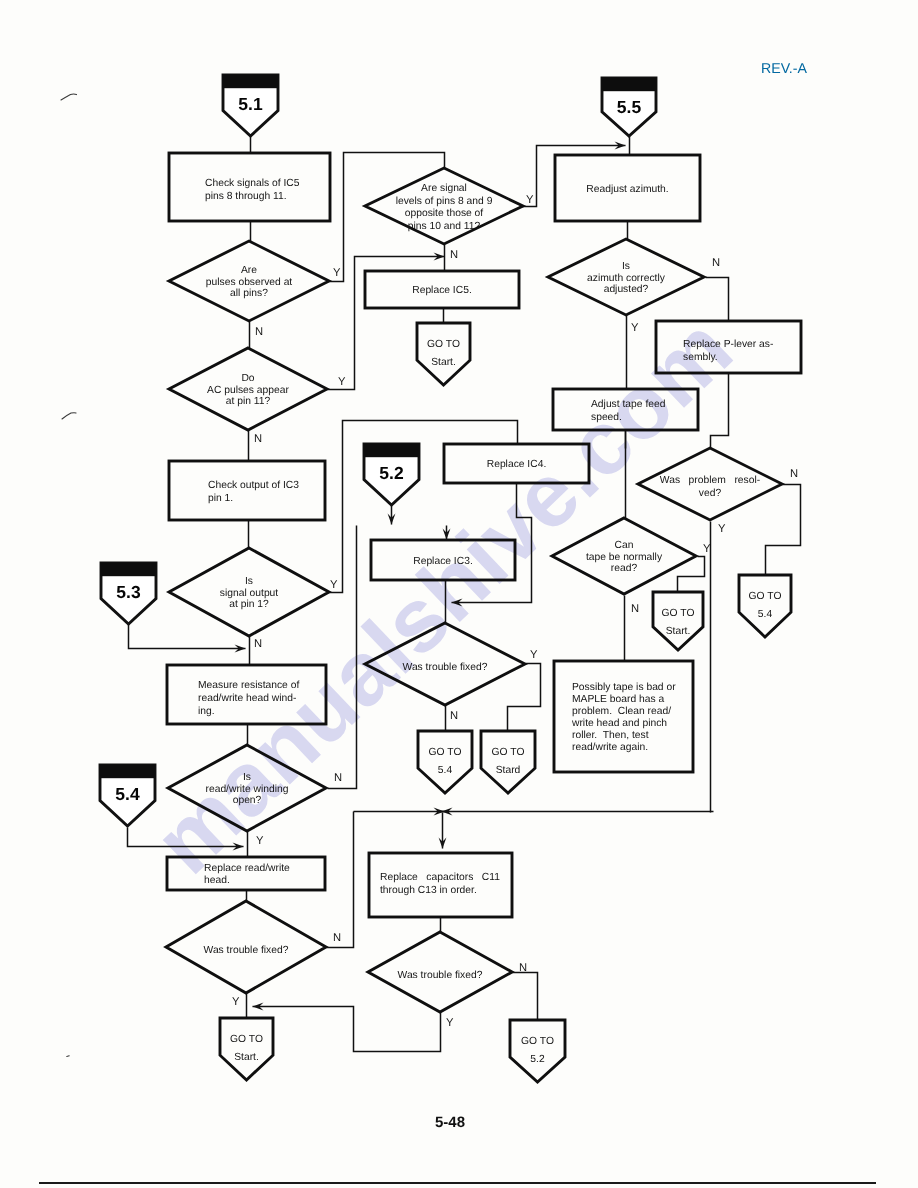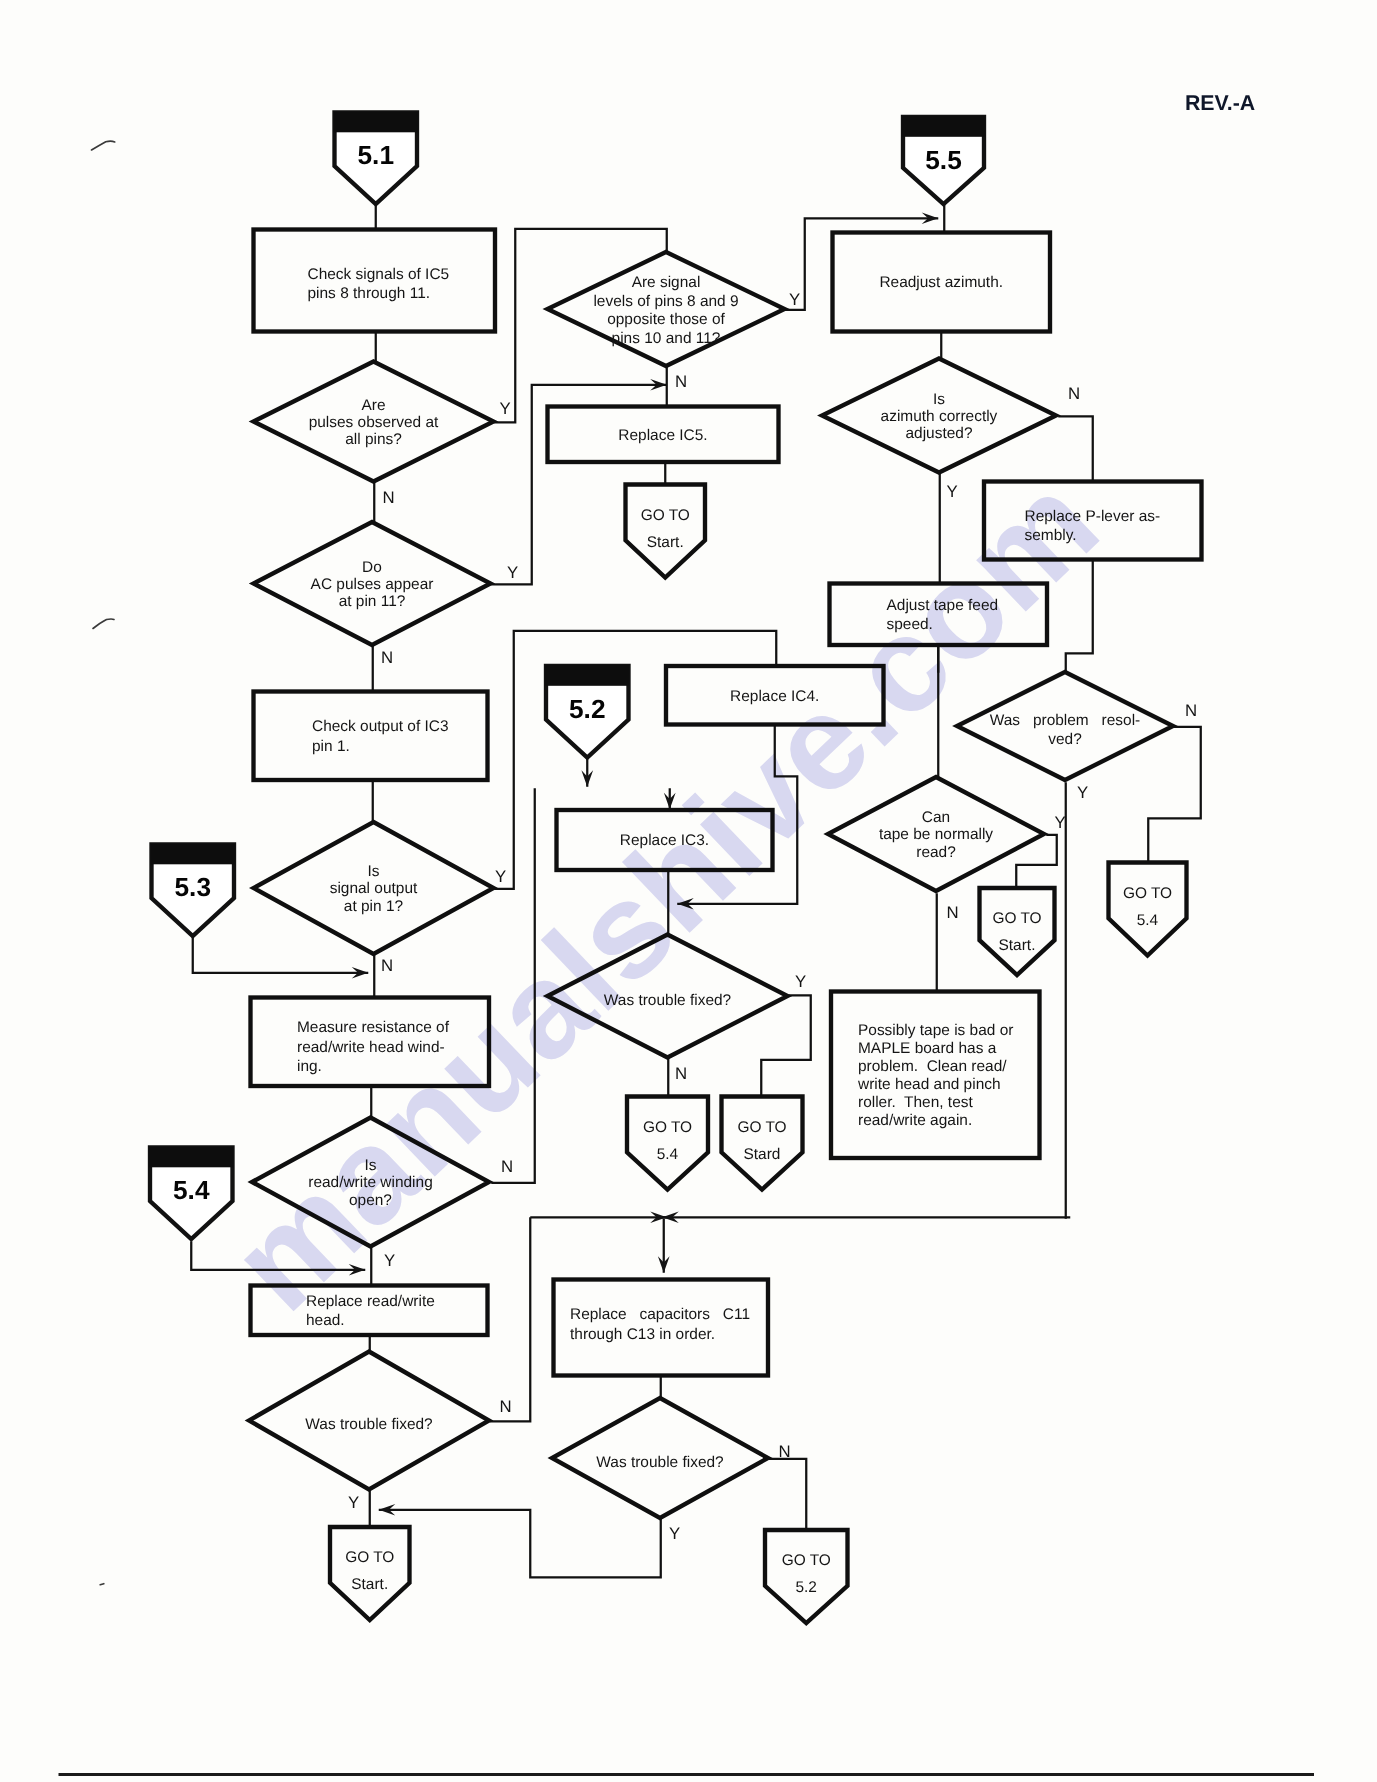--- a/index.html
+++ b/index.html
@@ -6,21 +6,21 @@
 html,body{margin:0;padding:0;background:#ffffff;}
 body{width:918px;height:1188px;overflow:hidden;font-family:"Liberation Sans",sans-serif;}
 #sheet{position:relative;width:918px;height:1188px;background:#fdfdfb;}
 #chart{position:absolute;left:0;top:0;display:block;z-index:2;}
 text{font-family:"Liberation Sans",sans-serif;fill:#151515;-webkit-font-smoothing:antialiased;}
 body{-webkit-font-smoothing:antialiased;text-rendering:geometricPrecision;}
 .t{font-size:10.3px;white-space:pre;}
 .lbl{font-size:11.2px;}
 .conn{font-size:17.5px;font-weight:bold;fill:#050505;}
 
-.rev{position:absolute;left:790px;top:61px;font-size:14.2px;font-weight:bold;color:#0f172a;letter-spacing:0px;}
+.rev{position:absolute;left:761px;top:61px;font-size:14.2px;font-weight:normal;color:#0369a1;letter-spacing:0px;}
 .pageno{position:absolute;left:0;width:900px;text-align:center;top:1114px;font-size:15px;font-weight:bold;color:#111;}
 .watermark{position:absolute;left:0;top:0;width:0;height:0;z-index:0;pointer-events:none;}
 .watermark span{position:absolute;left:0;top:0;transform-origin:0 0;transform:translate(185px,872px) rotate(-43.7deg) translate(0,-66px);font-size:90px;font-weight:bold;color:#d8d8f0;letter-spacing:0px;white-space:nowrap;display:block;line-height:1;}
 .footrule{position:absolute;left:39px;top:1182px;width:837px;height:2px;background:#1a1a1a;}
 </style>
 </head>
 <body>
 
 <div id="sheet">
   <svg id="chart" width="918" height="1188" viewBox="0 0 918 1188">
@@ -379,17 +379,18 @@
         <text x="446" y="1026" class="lbl" xml:space="preserve">Y</text>
         <text x="712" y="266" class="lbl" xml:space="preserve">N</text>
         <text x="631" y="331" class="lbl" xml:space="preserve">Y</text>
         <text x="790" y="477" class="lbl" xml:space="preserve">N</text>
         <text x="718" y="532" class="lbl" xml:space="preserve">Y</text>
         <text x="703" y="552" class="lbl" xml:space="preserve">Y</text>
         <text x="631" y="612" class="lbl" xml:space="preserve">N</text>
       </g>
     </svg>
   <div class="rev">REV.-A</div>
+  <div class="pageno">5-48</div>
   <div class="watermark">
       <span>manualshive.com</span>
     </div>
   <div class="footrule"></div>
 </div>
 
 </body></html>

